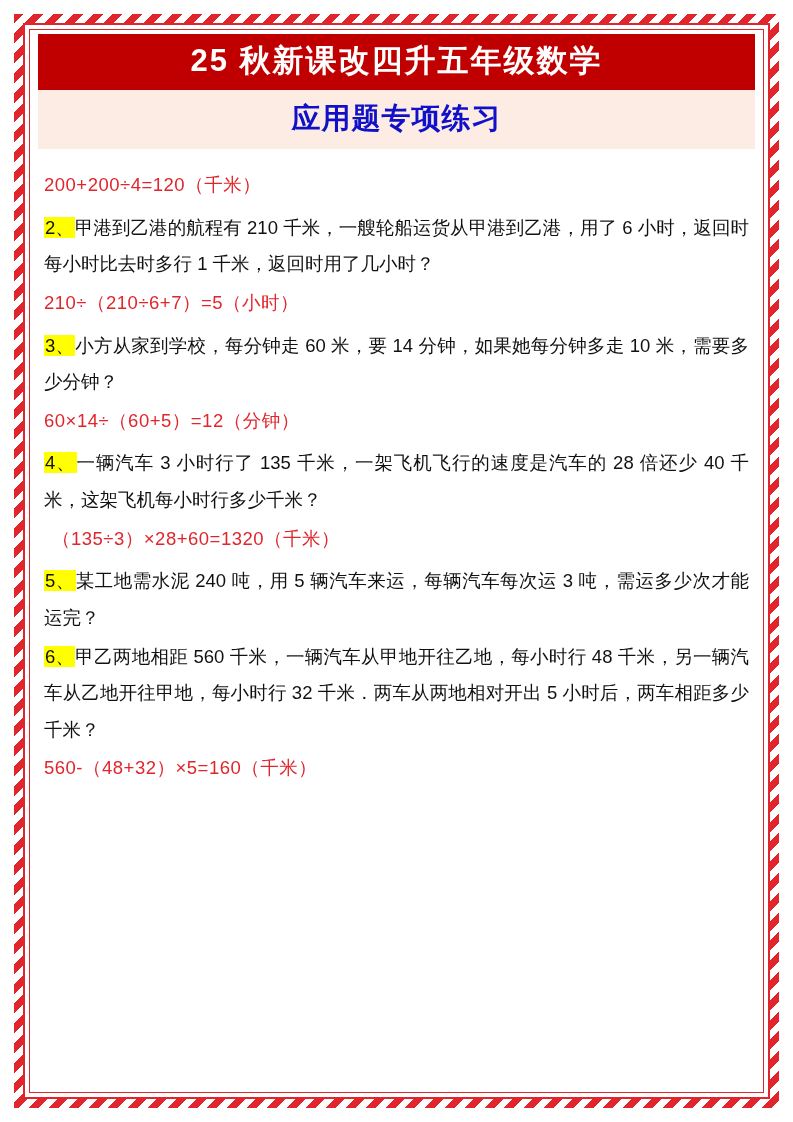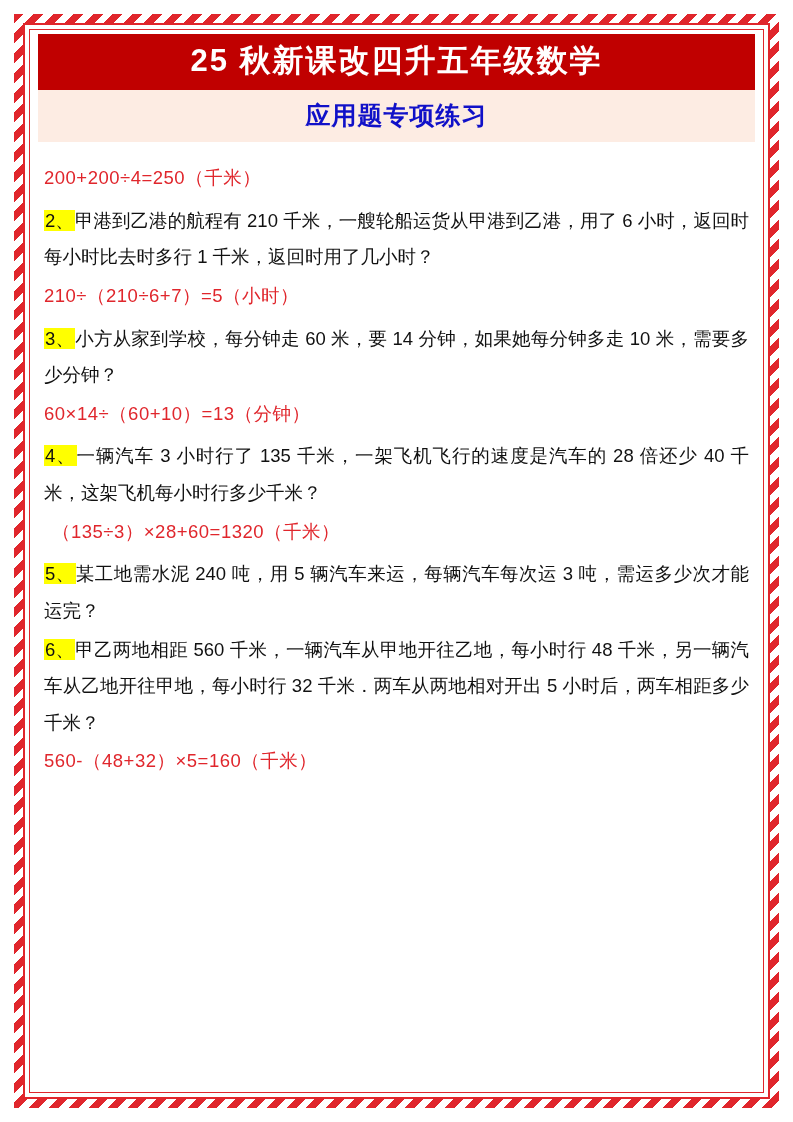--- a/index.html
+++ b/index.html
@@ -67,21 +67,21 @@
     font-weight: bold;
     text-align: center;
     letter-spacing: 2px;
     padding: 10px 0 12px 0;
     line-height: 1.1;
   }
 
   .subtitle-bar {
     background: #fdece3;
     color: #1010c8;
-    font-size: 25px;
+    font-size: 29px;
     font-weight: bold;
     text-align: center;
     letter-spacing: 1px;
     padding: 9px 0 10px 0;
     margin-bottom: 6px;
   }
 
   .body-area {
     padding: 12px 6px 0 6px;
     font-size: 18.5px;
@@ -125,31 +125,31 @@
   </div>
 
   <div class="content">
 
     <div class="title-bar">25 秋新课改四升五年级数学</div>
 
     <div class="subtitle-bar">应用题专项练习</div>
 
     <div class="body-area">
 
-      <p class="ans">200+200÷4=250（千米）</p>
+      <p class="ans">200+200÷4=120（千米）</p>
 
       <p class="q">
         <span class="qnum">2、</span><span>甲港到乙港的航程有 210 千米，一艘轮船运货从甲港到乙港，用了 6 小时，返回时每小时比去时多行 1 千米，返回时用了几小时？</span>
       </p>
       <p class="ans">210÷（210÷6+7）=5（小时）</p>
 
       <p class="q">
         <span class="qnum">3、</span><span>小方从家到学校，每分钟走 60 米，要 14 分钟，如果她每分钟多走 10 米，需要多少分钟？</span>
       </p>
-      <p class="ans">60×14÷（60+10）=13（分钟）</p>
+      <p class="ans">60×14÷（60+5）=12（分钟）</p>
 
       <p class="q">
         <span class="qnum">4、</span><span>一辆汽车 3 小时行了 135 千米，一架飞机飞行的速度是汽车的 28 倍还少 40 千米，这架飞机每小时行多少千米？</span>
       </p>
       <p class="ans indent">（135÷3）×28+60=1320（千米）</p>
 
       <p class="q">
         <span class="qnum">5、</span><span>某工地需水泥 240 吨，用 5 辆汽车来运，每辆汽车每次运 3 吨，需运多少次才能运完？</span>
       </p>
 

